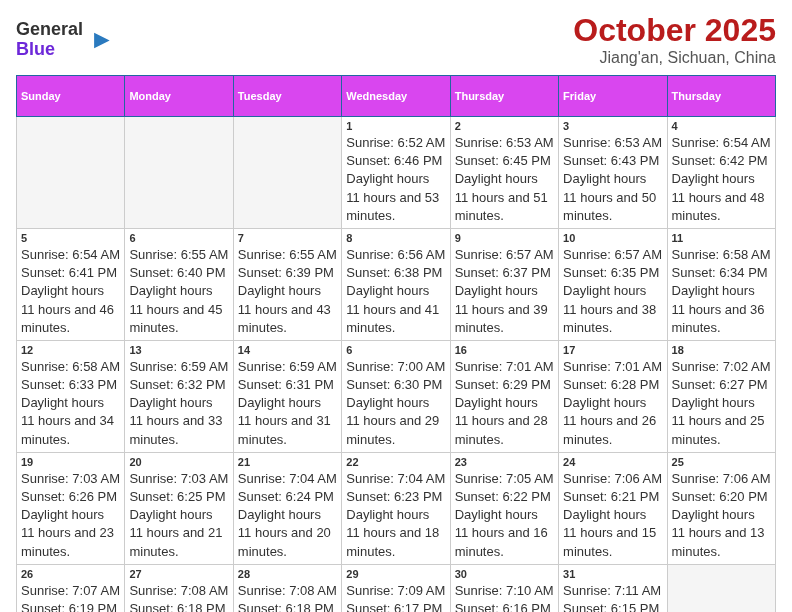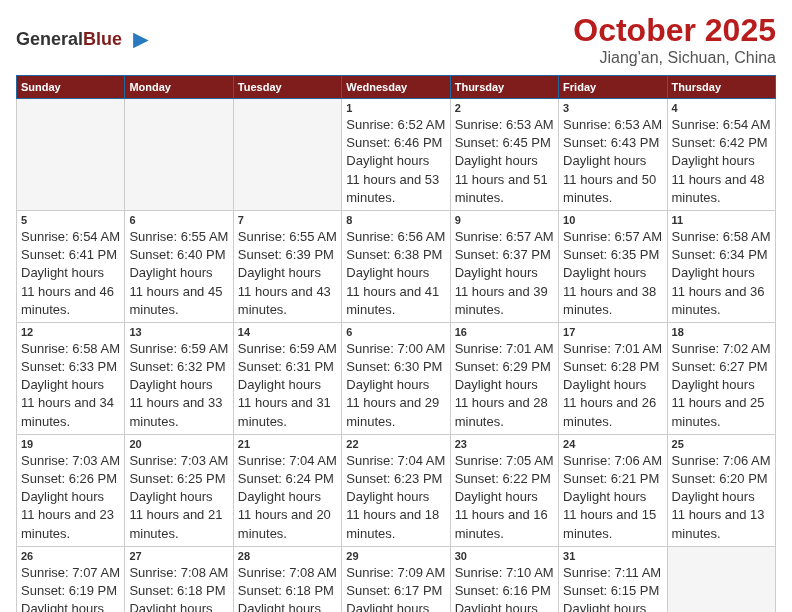--- a/index.html
+++ b/index.html
@@ -37,25 +37,25 @@
     .subtitle {
       font-size: 16px;
       color: #555;
     }
     .calendar {
       width: 100%;
       border-collapse: collapse;
       border: 1px solid #ccc;
     }
     .calendar th {
-      background-color: #7f1d1d;
+      background-color: #d946ef;
       color: white;
       font-size: 11px;
       font-weight: bold;
-      padding: 5px 4px;
+      padding: 14px 4px;
       text-align: left;
       border: 1px solid #2266a0;
     }
     .calendar td {
       width: calc(100% / 7);
       vertical-align: top;
       padding: 3px 4px;
       border: 1px solid #ccc;
       font-size: 9.5px;
       color: #333;
@@ -75,23 +75,23 @@
       line-height: 1.4;
       color: #333;
     }
   </style>
 </head>
 <body>
 
 <div class="page">
   <div class="header">
     <div class="logo">
-      <div style="display:flex;flex-direction:row;line-height:1.1;">
+      <div style="display:flex;flex-direction:column;line-height:1.1;">
         <span style="font-size:18px;font-weight:bold;color:#333;">General</span>
-        <span style="font-size:18px;font-weight:bold;color:#7f1d1d;">Blue</span>
+        <span style="font-size:18px;font-weight:bold;color:#6d28d9;">Blue</span>
       </div>
       <span style="color:#2a7abf;font-size:26px;margin-left:2px;">►</span>
     </div>
     <div class="title-section">
       <div class="month-title">October 2025</div>
       <div class="subtitle">Jiang'an, Sichuan, China</div>
     </div>
   </div>
 
   <table class="calendar">

